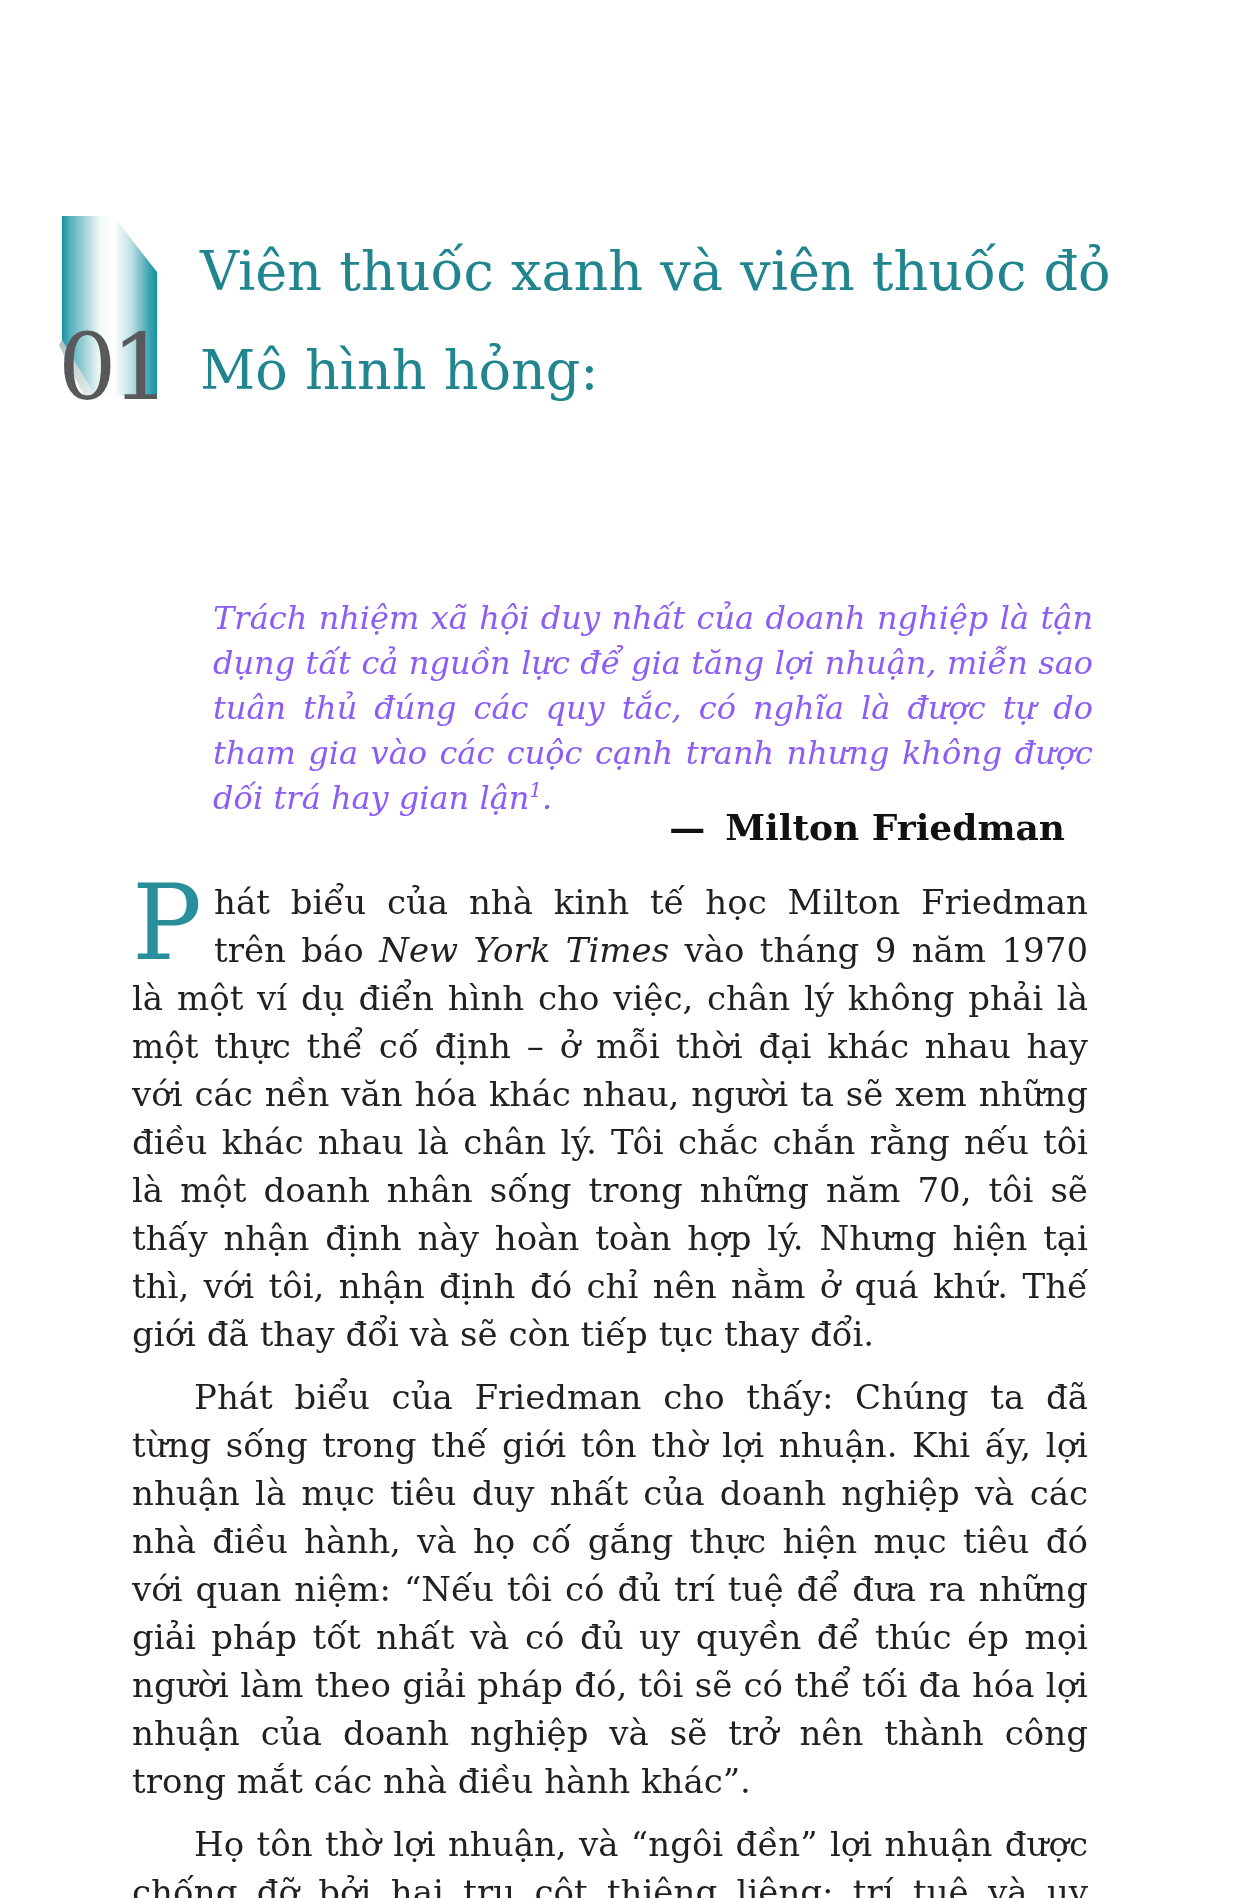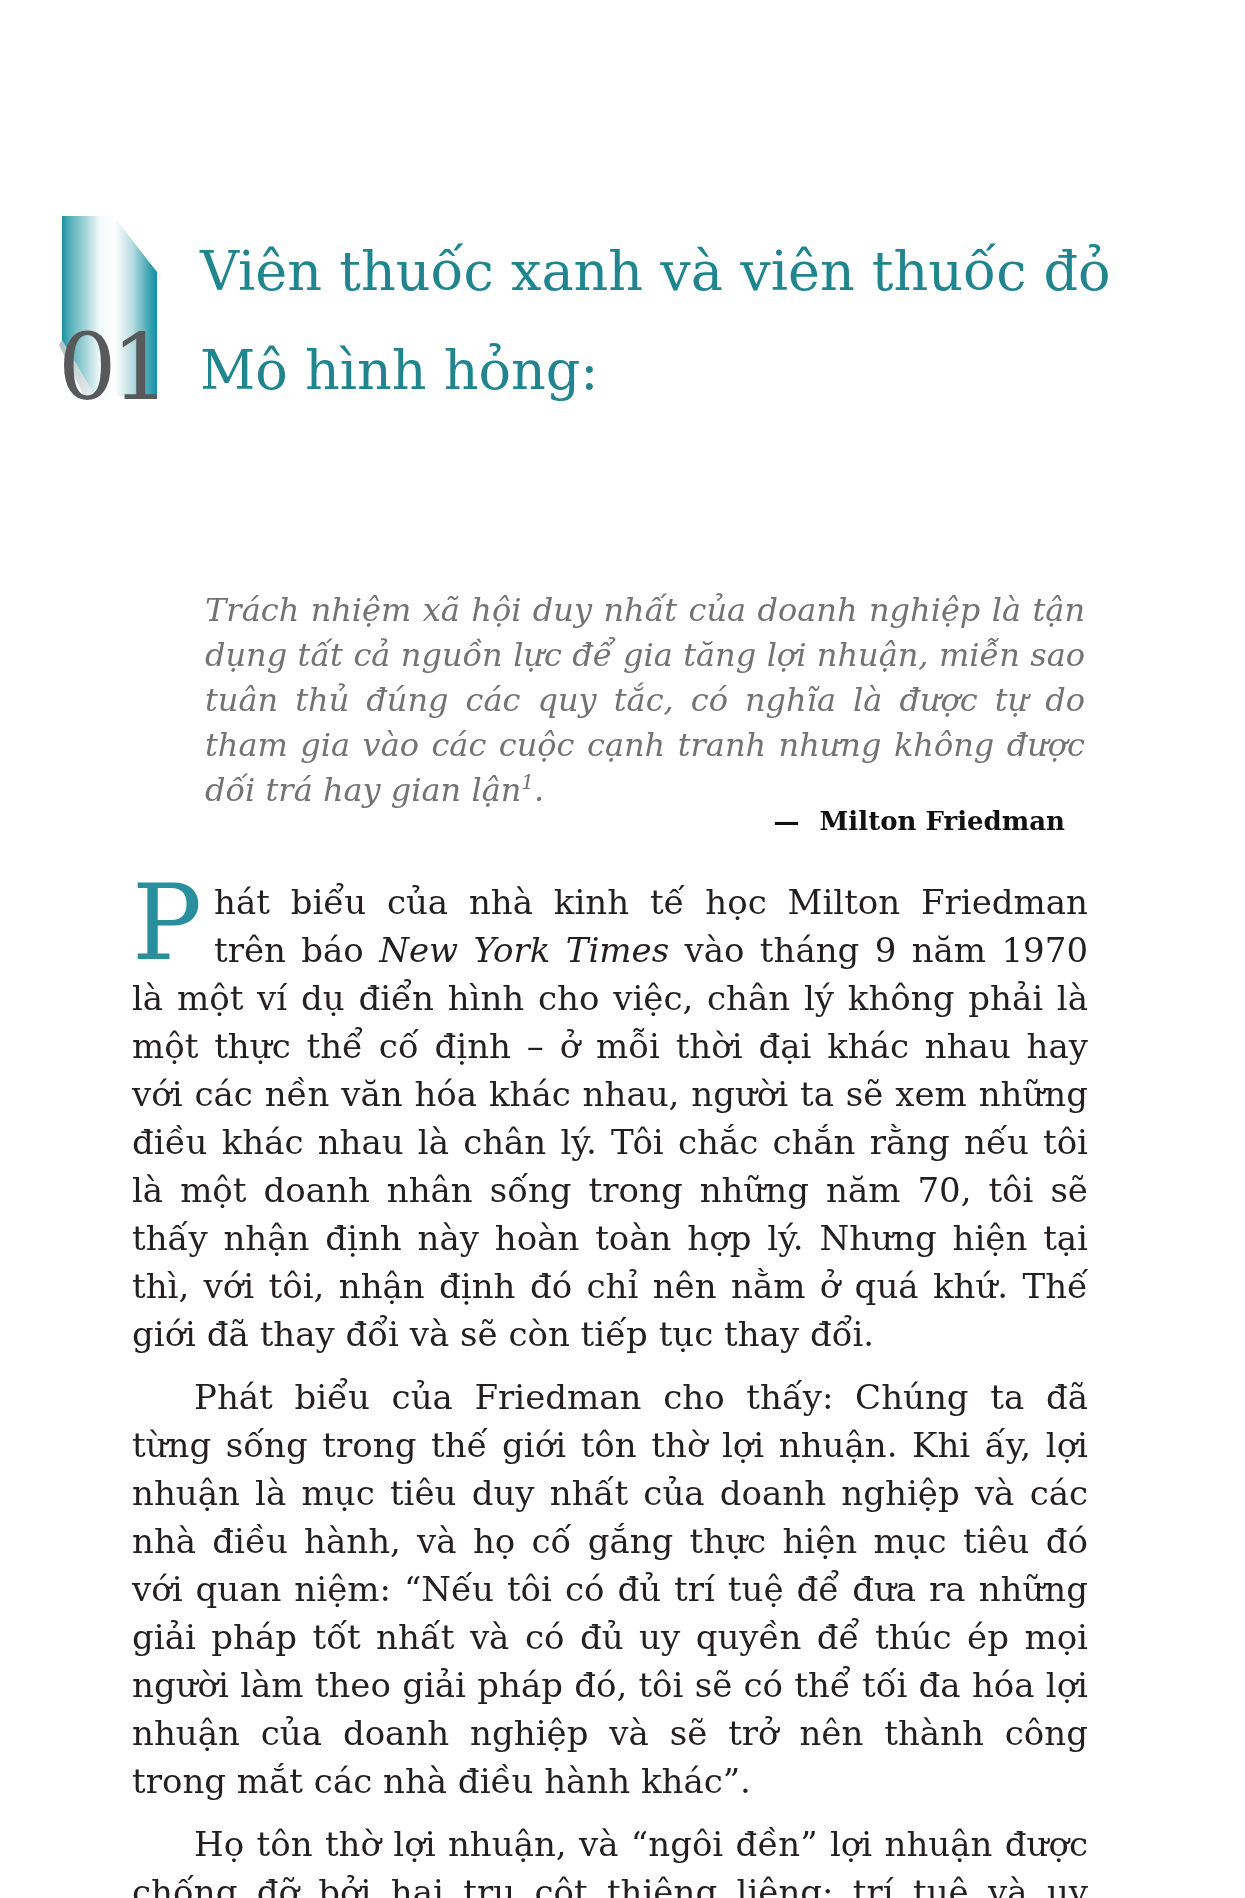--- a/index.html
+++ b/index.html
@@ -49,39 +49,39 @@
     line-height: 99px;
   }
   .chapter-title span { display: block; white-space: nowrap; }
 
   
   .epigraph {
     position: absolute;
     left: 205px;
     top: 588px;
     width: 880px;
-    margin: 0;
+    margin: 8px;
     font-style: italic;
     font-size: 32px;
     line-height: 45px;
     text-align: justify;
-    color: #737373;
+    color: #8b5cf6;
   }
   .epigraph .fn {
     font-size: 20px;
     line-height: 0;
     vertical-align: super;
   }
   .attribution {
     position: absolute;
     left: 205px;
     top: 806px;
     width: 860px;
     text-align: right;
-    font-size: 26px;
+    font-size: 36px;
     color: #111111;
   }
   .attribution .dash { margin-right: 20px; font-weight: bold; }
   .attribution .author { font-weight: bold; }
 
   
   .body {
     position: absolute;
     left: 132px;
     top: 878px;

